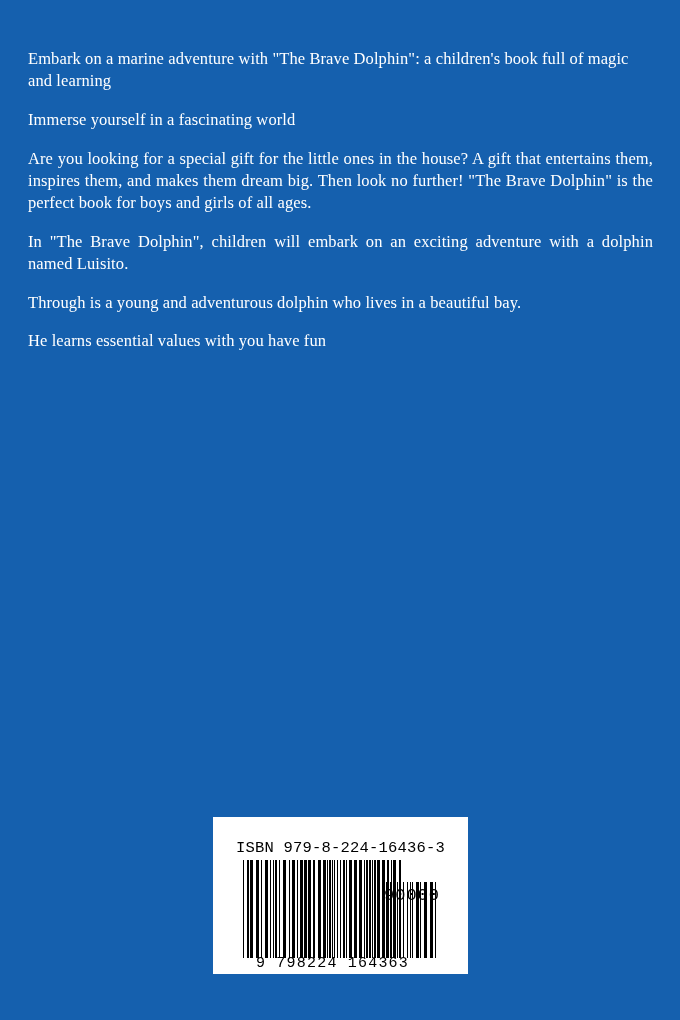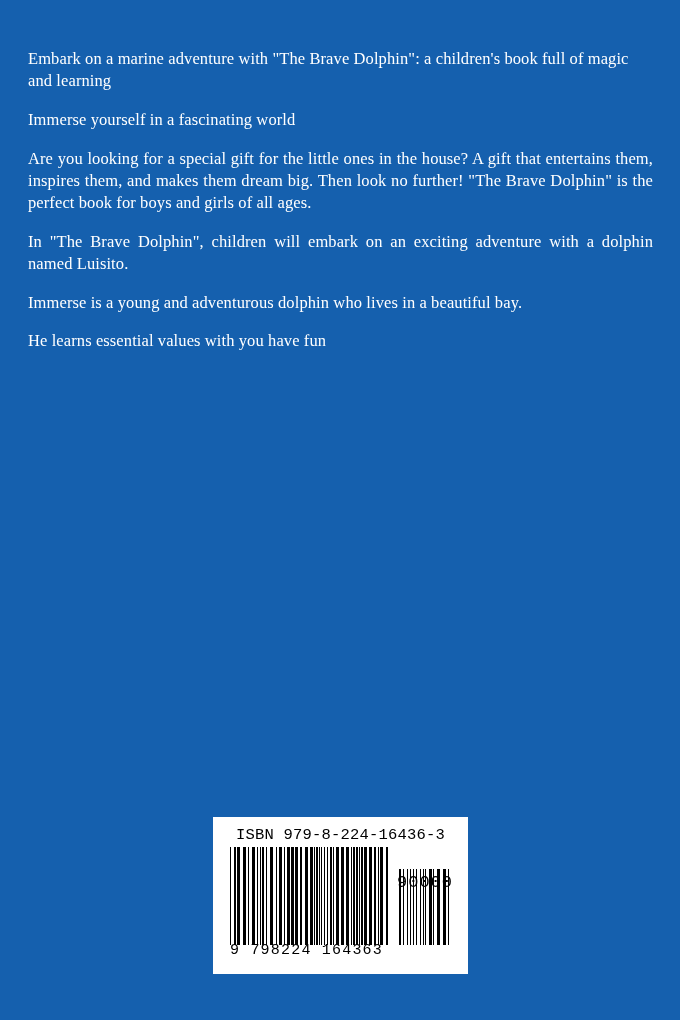--- a/index.html
+++ b/index.html
@@ -42,35 +42,36 @@
   }
   
   .barcode-block {
     position: absolute;
     left: 213px;
     top: 817px;
     width: 255px;
     height: 157px;
     background: #ffffff;
     box-sizing: border-box;
-    padding: 3px;
+    padding: 16px;
   }
   .isbn-text {
     font-family: "Liberation Mono", monospace;
     font-size: 15.5px;
     color: #000000;
     text-align: center;
     padding-top: 6px;
     letter-spacing: 0.2px;
     white-space: nowrap;
   }
   .bars-row {
     position: relative;
     height: 112px;
     margin-top: 3px;
+    text-align: right;
   }
   .bars-main {
     position: absolute;
     left: 14px;
     top: 0;
     width: 160px;
     height: 98px;
   }
   .bars-addon {
     position: absolute;
@@ -116,21 +117,21 @@
 </head>
 <body>
 
 <div class="page">
 
   <div class="copy">
     <p class="para lead">Embark on a marine adventure with "The Brave Dolphin": a children's book full of magic and learning</p>
     <p class="para short">Immerse yourself in a fascinating world</p>
     <p class="para">Are you looking for a special gift for the little ones in the house? A gift that entertains them, inspires them, and makes them dream big. Then look no further! "The Brave Dolphin" is the perfect book for boys and girls of all ages.</p>
     <p class="para">In "The Brave Dolphin", children will embark on an exciting adventure with a dolphin named Luisito.</p>
-    <p class="para short">Immerse is a young and adventurous dolphin who lives in a beautiful bay.</p>
+    <p class="para short">Through is a young and adventurous dolphin who lives in a beautiful bay.</p>
     <p class="para short">He learns essential values with you have fun</p>
   </div>
 
   <div class="barcode-block">
     <div class="isbn-text">ISBN  979-8-224-16436-3</div>
     <div class="bars-row">
       <div class="bars-main" id="bars-main">
           <div class="bar" style="left: 0px; width: 1px;"></div>
           <div class="bar" style="left: 4px; width: 2px;"></div>
           <div class="bar" style="left: 7px; width: 3px;"></div>

